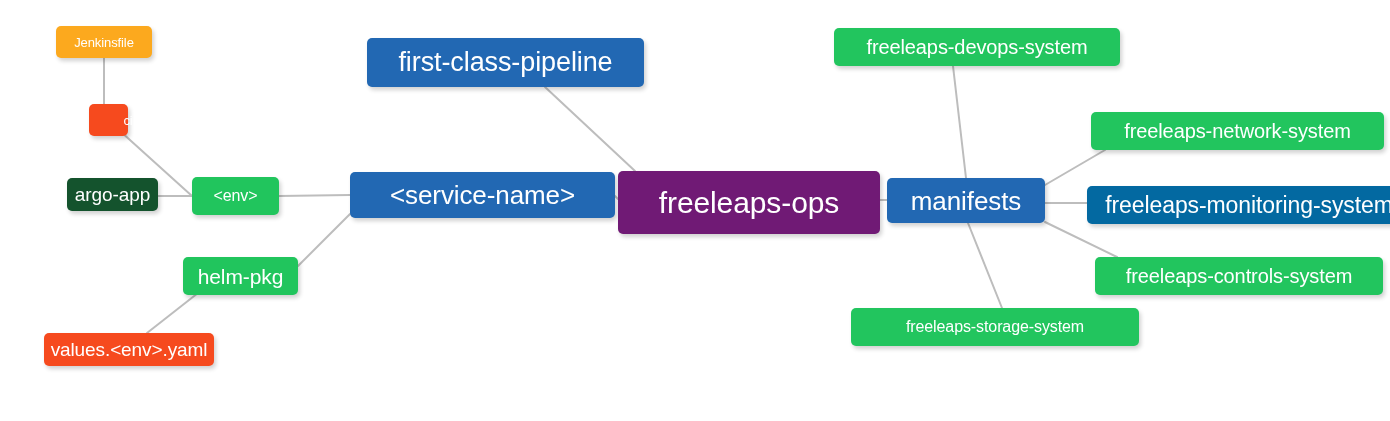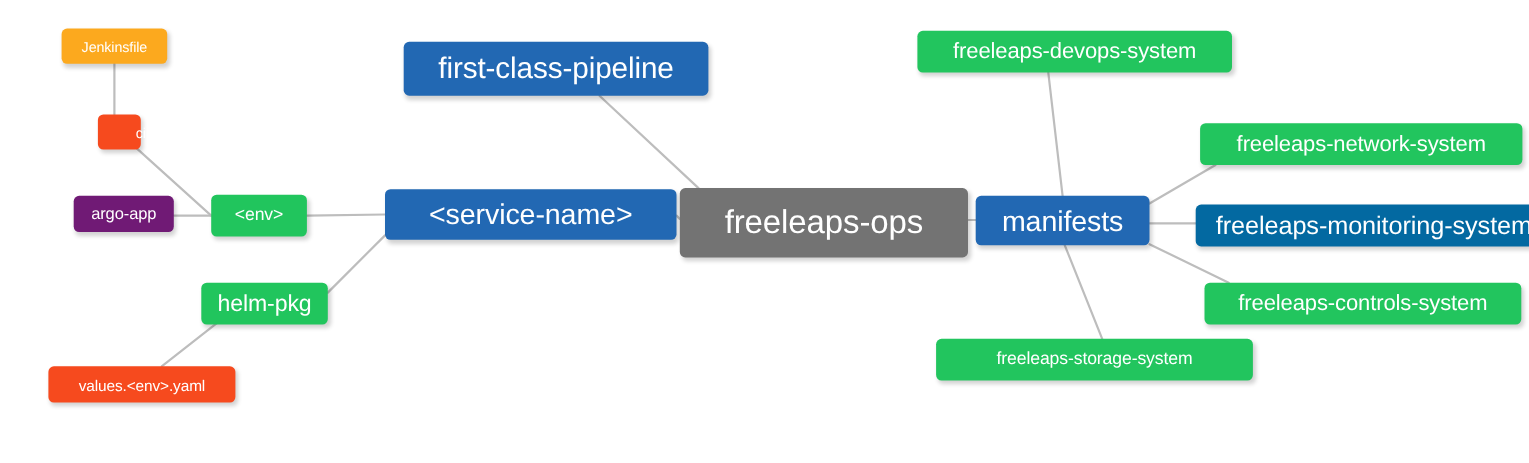--- a/index.html
+++ b/index.html
@@ -67,39 +67,39 @@
       <line x1="1010" y1="222" x2="1082" y2="257" stroke="#bdbdbd" stroke-width="2" stroke-linecap="round"></line>
       <line x1="933" y1="223" x2="967" y2="308" stroke="#bdbdbd" stroke-width="2" stroke-linecap="round"></line>
     </svg>
   <div id="node-layer">
       <div class="node" style="left: 21px; top: 26px; width: 96px; height: 32px; background: rgb(252, 169, 30); font-size: 13px;">
         <span class="node-label">Jenkinsfile</span>
       </div>
       <div class="node" style="left: 54px; top: 104px; width: 31px; height: 32px; background: rgb(246, 74, 30); font-size: 13px; padding-left: 39px;">
         <span class="node-label">ci</span>
       </div>
-      <div class="node" style="left: 32px; top: 178px; width: 91px; height: 33px; background: #701a75; font-size: 15px;">
+      <div class="node" style="left: 32px; top: 178px; width: 91px; height: 33px; background: #14532d; font-size: 19px;">
         <span class="node-label">argo-app</span>
       </div>
       <div class="node" style="left: 157px; top: 177px; width: 87px; height: 38px; background: rgb(33, 197, 93); font-size: 16px;">
         <span class="node-label">&lt;env&gt;</span>
       </div>
       <div class="node" style="left: 148px; top: 257px; width: 115px; height: 38px; background: rgb(33, 197, 93); font-size: 21px;">
         <span class="node-label">helm-pkg</span>
       </div>
-      <div class="node" style="left: 9px; top: 333px; width: 170px; height: 33px; background: rgb(246, 74, 30); font-size: 14px;">
+      <div class="node" style="left: 9px; top: 333px; width: 170px; height: 33px; background: rgb(246, 74, 30); font-size: 19px;">
         <span class="node-label">values.&lt;env&gt;.yaml</span>
       </div>
       <div class="node" style="left: 332px; top: 38px; width: 277px; height: 49px; background: rgb(34, 104, 179); font-size: 27px;">
         <span class="node-label">first-class-pipeline</span>
       </div>
       <div class="node" style="left: 315px; top: 172px; width: 265px; height: 46px; background: rgb(34, 104, 179); font-size: 26px;">
         <span class="node-label">&lt;service-name&gt;</span>
       </div>
-      <div class="node" style="left: 583px; top: 171px; width: 262px; height: 63px; background: #737373; font-size: 30px;">
+      <div class="node" style="left: 583px; top: 171px; width: 262px; height: 63px; background: #701a75; font-size: 30px;">
         <span class="node-label">freeleaps-ops</span>
       </div>
       <div class="node" style="left: 852px; top: 178px; width: 158px; height: 45px; background: rgb(34, 104, 179); font-size: 26px;">
         <span class="node-label">manifests</span>
       </div>
       <div class="node" style="left: 799px; top: 28px; width: 286px; height: 38px; background: rgb(34, 197, 94); font-size: 20px;">
         <span class="node-label">freeleaps-devops-system</span>
       </div>
       <div class="node" style="left: 1056px; top: 112px; width: 293px; height: 38px; background: rgb(34, 197, 94); font-size: 20px;">
         <span class="node-label">freeleaps-network-system</span>

